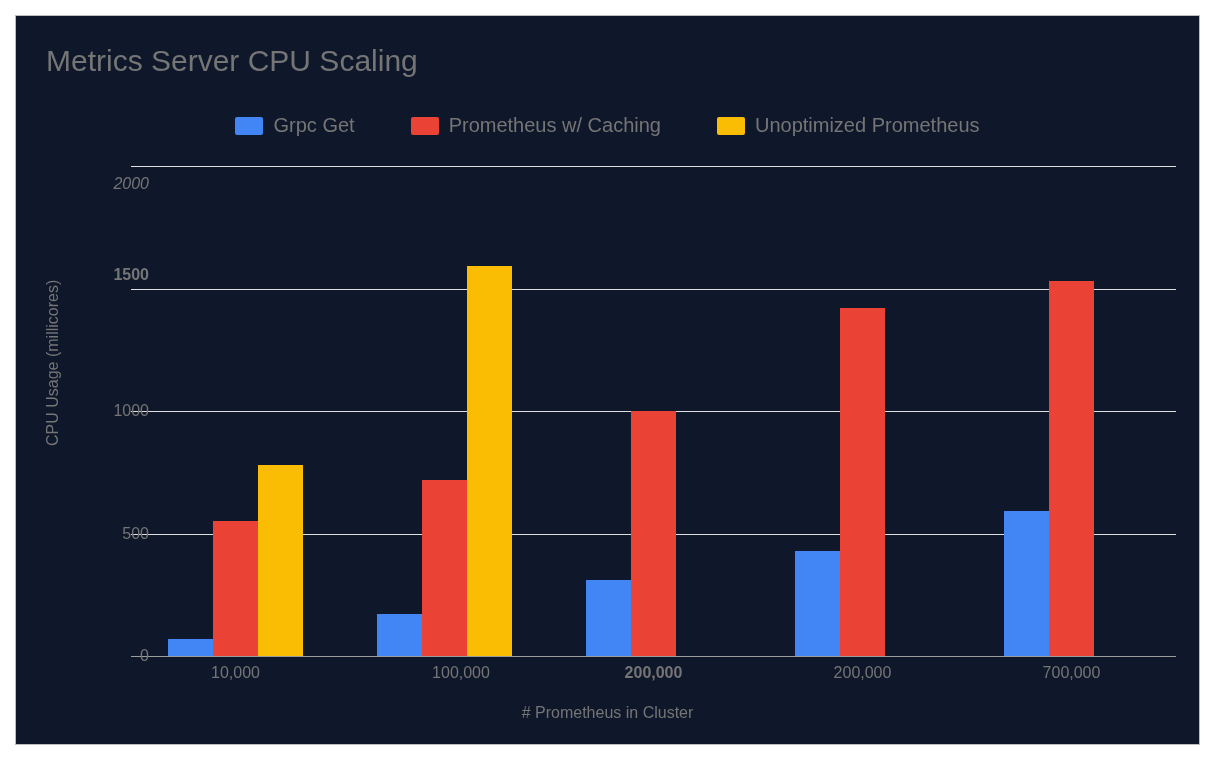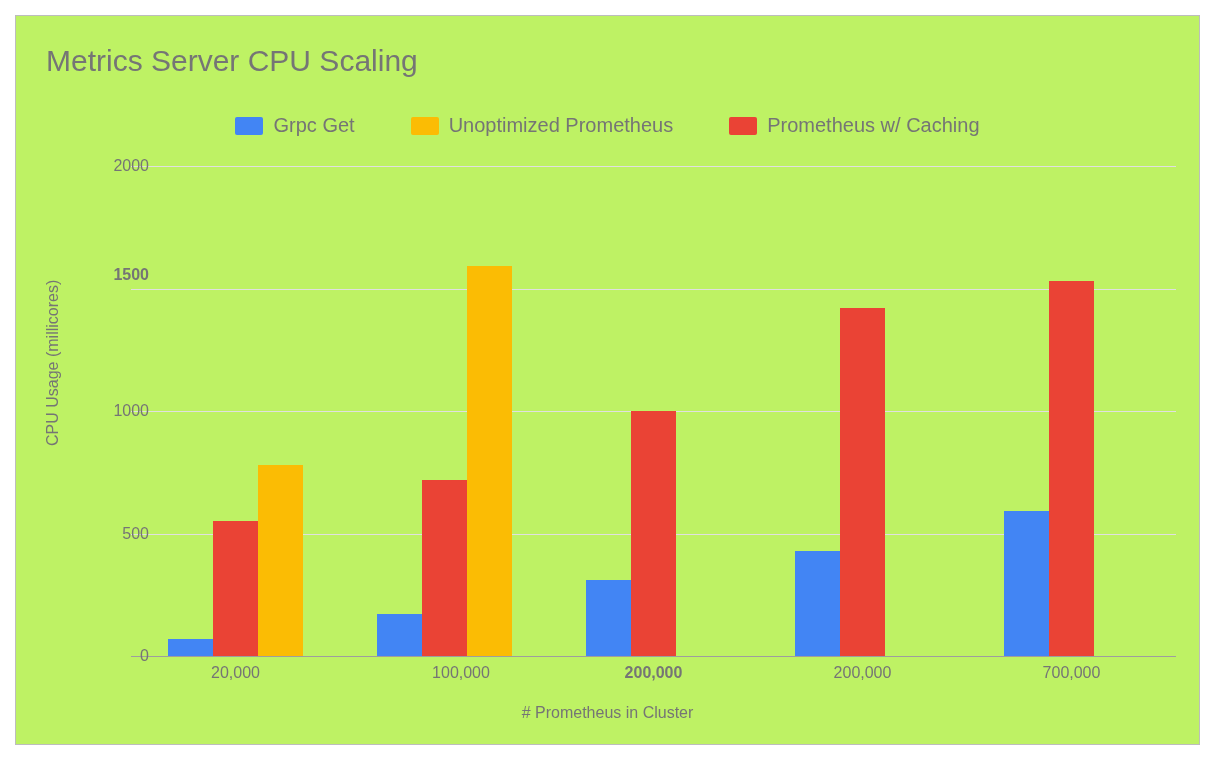--- a/index.html
+++ b/index.html
@@ -10,21 +10,21 @@
     height: 760px;
     position: relative;
   }
   .chart-frame {
     position: absolute;
     left: 15px;
     top: 15px;
     width: 1185px;
     height: 730px;
     border: 1px solid #bdbdbd;
-    background: #bef264;
+    background: #0f172a;
   }
   .chart-title {
     position: absolute;
     left: 30px;
     top: 28px;
     font-size: 30px;
     color: #757575;
     font-weight: 400;
   }
   .legend {
@@ -123,26 +123,26 @@
 <div class="chart-frame">
 
   <div class="chart-title">Metrics Server CPU Scaling</div>
 
   <div class="legend">
     <div class="legend-item">
       <span class="legend-swatch" style="background:#4285F4"></span>
       <span>Grpc Get</span>
     </div>
     <div class="legend-item">
+      <span class="legend-swatch" style="background:#EA4335"></span>
+      <span>Prometheus w/ Caching</span>
+    </div>
+    <div class="legend-item">
       <span class="legend-swatch" style="background:#FBBC04"></span>
       <span>Unoptimized Prometheus</span>
-    </div>
-    <div class="legend-item">
-      <span class="legend-swatch" style="background:#EA4335"></span>
-      <span>Prometheus w/ Caching</span>
     </div>
   </div>
 
   <div class="y-axis-label">CPU Usage (millicores)</div>
   <div class="x-axis-label"># Prometheus in Cluster</div>
 
   <div class="plot-area" id="plot-area">
       <div class="baseline" style="top: 490px;"></div>
       <div class="gridline" style="top: 367.5px;"></div>
       <div class="gridline" style="top: 245px;"></div>
@@ -159,23 +159,23 @@
       <div class="bar" style="left: 664px; width: 45px; height: 105.35px; background: rgb(66, 133, 244);"></div>
       <div class="bar" style="left: 709px; width: 45px; height: 347.9px; background: rgb(234, 67, 53);"></div>
       <div class="bar" style="left: 873px; width: 45px; height: 144.55px; background: rgb(66, 133, 244);"></div>
       <div class="bar" style="left: 918px; width: 45px; height: 374.85px; background: rgb(234, 67, 53);"></div>
     </div>
   <div id="y-ticks">
       <div class="y-tick" style="top: 640px;">0</div>
       <div class="y-tick" style="top: 517.5px;">500</div>
       <div class="y-tick" style="top: 395px;">1000</div>
       <div class="y-tick" style="top: 259px; font-weight: bold;">1500</div>
-      <div class="y-tick" style="top: 150px;">2000</div>
+      <div class="y-tick" style="top: 168px; font-style: italic;">2000</div>
     </div>
   <div class="x-tick-area" id="x-ticks">
-      <div class="x-tick" style="left: 104.5px;">20,000</div>
+      <div class="x-tick" style="left: 104.5px;">10,000</div>
       <div class="x-tick" style="left: 330px;">100,000</div>
       <div class="x-tick" style="left: 522.5px; font-weight: bold;">200,000</div>
       <div class="x-tick" style="left: 731.5px;">200,000</div>
       <div class="x-tick" style="left: 940.5px;">700,000</div>
     </div>
 
 </div>
 
 </body></html>

